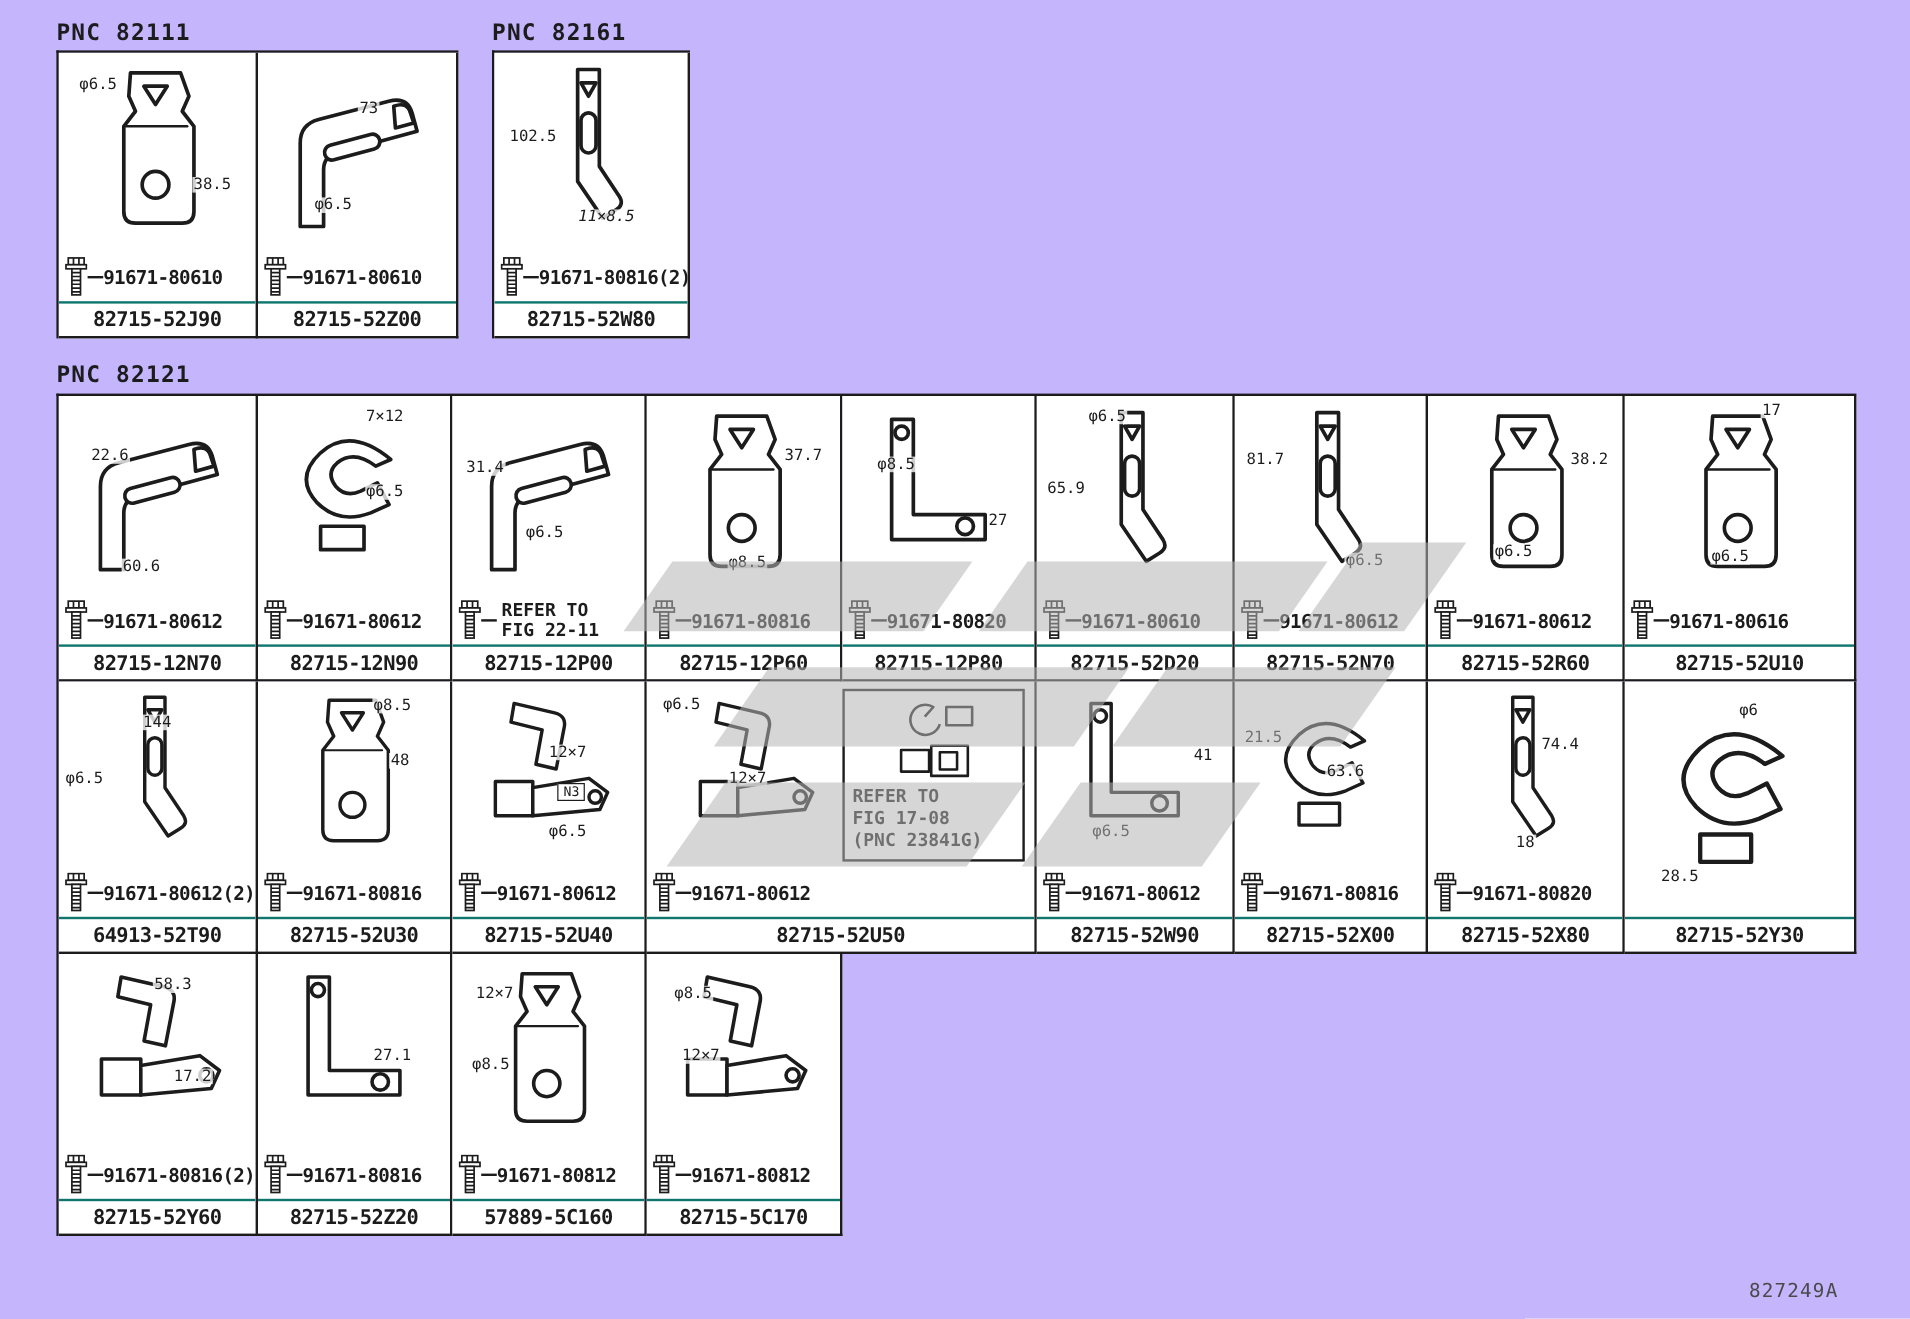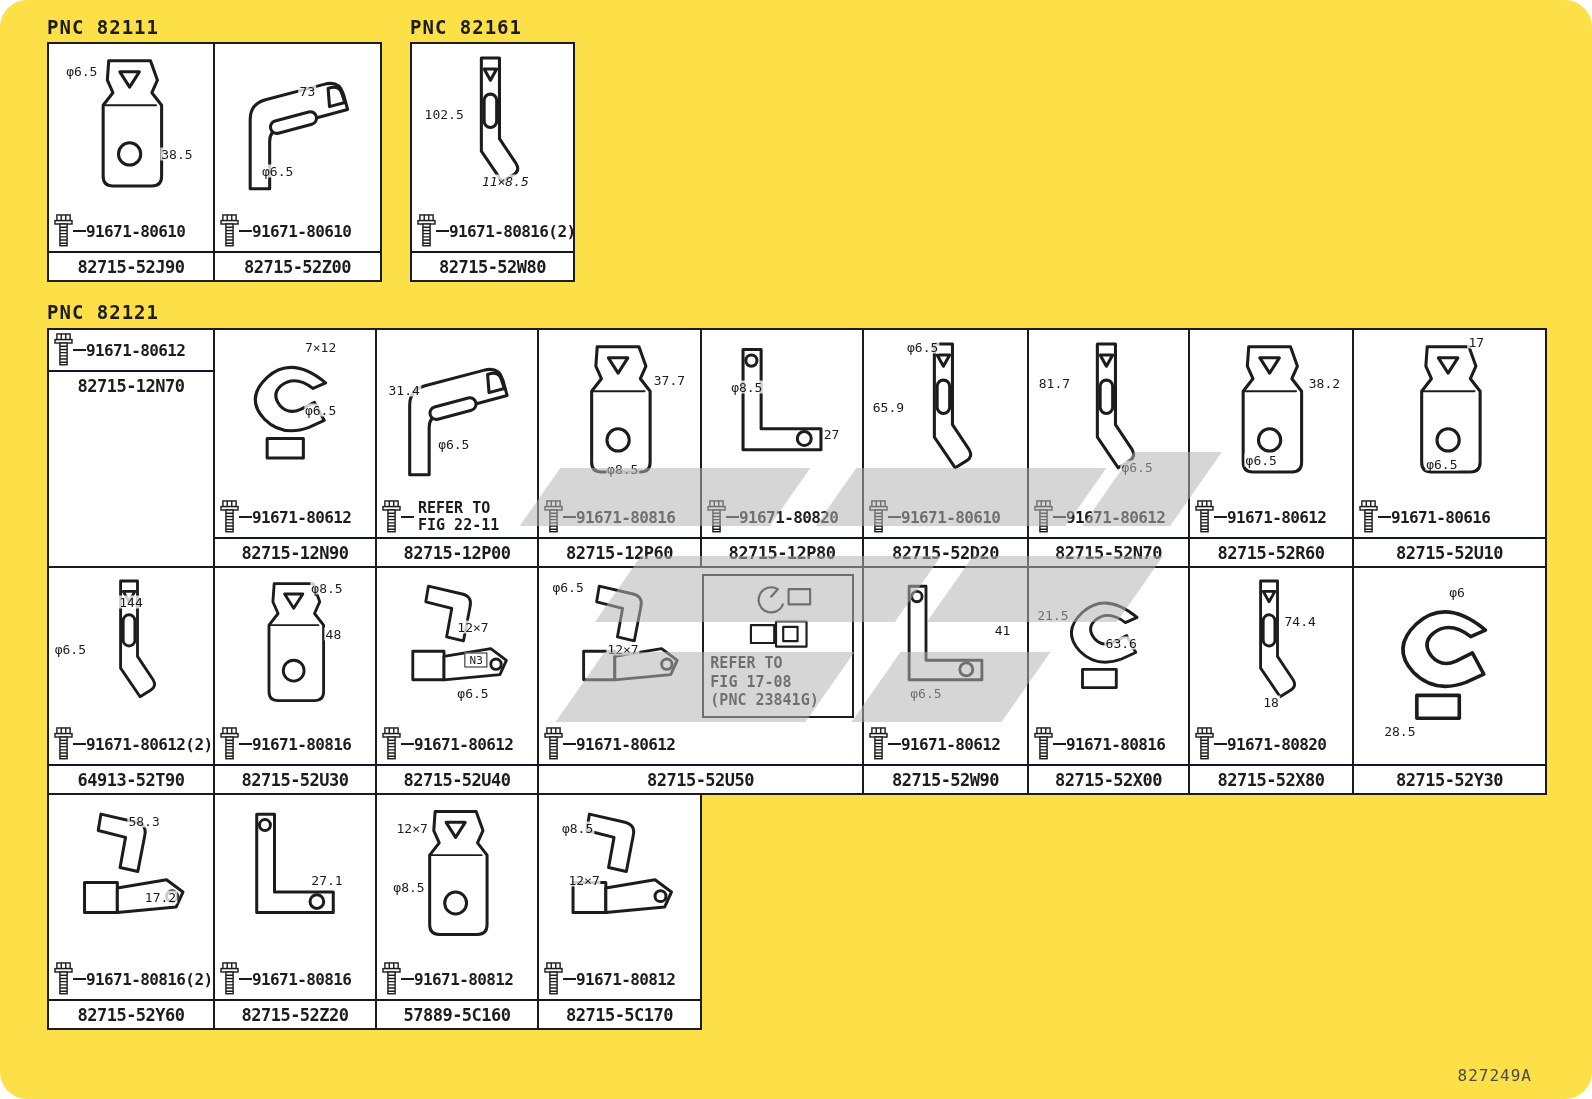--- a/index.html
+++ b/index.html
@@ -1,17 +1,17 @@
 <!DOCTYPE html>
 <html><head>
 <meta charset="utf-8">
 <style>
   html,body{margin:0;padding:0;background:#fff;}
-  .page{position:relative;width:1592px;height:1099px;background:#fde047;overflow:hidden;
-        font-family:"DejaVu Sans Mono",monospace;color:#1c1c1c;border-radius:27px;}
+  .page{position:relative;width:1592px;height:1099px;background:#c4b5fd;overflow:hidden;
+        font-family:"DejaVu Sans Mono",monospace;color:#1c1c1c;}
   .pnc-heading{position:absolute;margin:0;font-size:19px;font-weight:bold;letter-spacing:1px;}
   #h82111{left:47px;top:16px;}
   #h82161{left:410px;top:16px;}
   #h82121{left:47px;top:301px;}
   .grid{position:absolute;display:grid;border-left:2px solid #1c1c1c;border-top:2px solid #1c1c1c;}
   #g82111{left:47px;top:42px;grid-template-columns:166px 167px;grid-template-rows:238px;}
   #g82161{left:410px;top:42px;grid-template-columns:163px;grid-template-rows:238px;}
   #gmain{left:47px;top:328px;
          grid-template-columns:166px 162px 162px 163px 162px 165px 161px 164px 193px;
          grid-template-rows:238px 227px 235px;}
@@ -22,21 +22,21 @@
   .wide .part-svg{width:55%;}
   .ann{position:absolute;transform:translate(-50%,-50%);font-size:13px;line-height:1;
        white-space:nowrap;background:rgba(255,255,255,.78);padding:0 1px;}
   .ann.boxed{border:1.5px solid #1c1c1c;font-size:11px;padding:1px 4px;background:#fff;}
   .fastener-row{height:40px;display:flex;align-items:center;padding-left:5px;flex:0 0 auto;}
   .f-icon{width:19px;height:34px;flex:0 0 auto;}
   .f-icon.grom{width:18px;height:13px;}
   .dash{width:13px;border-top:2px solid #1c1c1c;flex:0 0 auto;}
   .f-num{font-weight:bold;font-size:16px;letter-spacing:-0.6px;white-space:nowrap;}
   .f-note{font-weight:bold;font-size:15px;line-height:1.12;padding-left:4px;}
-  .label-bar{flex:0 0 27px;border-top:2px solid #0f172a;display:flex;align-items:center;
+  .label-bar{flex:0 0 27px;border-top:2px solid #0f766e;display:flex;align-items:center;
              justify-content:center;font-weight:bold;font-size:17px;letter-spacing:-0.5px;white-space:nowrap;}
   .refer-box{position:absolute;right:8px;top:6px;bottom:6px;width:42%;border:2px solid #1c1c1c;
              background:#fff;display:flex;flex-direction:column;padding:6px;}
   .refer-box svg{flex:1;width:100%;}
   .refer-lines{font-weight:bold;font-size:15px;line-height:1.25;white-space:nowrap;}
   .watermark{position:absolute;left:0;top:0;width:100%;height:100%;pointer-events:none;z-index:30;}
   .wm{position:absolute;background:#b5b5b5;opacity:.55;transform:skewX(-35deg);}
   .wm1{left:540px;top:468px;width:250px;height:58px;}
   .wm2{left:836px;top:468px;width:250px;height:58px;}
   .wm3{left:1108px;top:452px;width:88px;height:74px;}
@@ -138,20 +138,31 @@
             </g>
           </svg>
           <span class="dash"></span>
           <span class="f-num">91671-80816(2)</span>
         </div>
     <div class="label-bar">82715-52W80</div>
   </div>
     </div>
   <div class="grid" id="gmain">
       <div class="cell">
+    <div class="draw">
+          <svg class="part-svg" viewBox="0 0 100 120" preserveAspectRatio="xMidYMid meet">
+            <g fill="#fff" stroke="#1c1c1c" stroke-width="2.2" stroke-linejoin="round" stroke-linecap="round">
+              <path d="M16 104 V54 q0-11 11-14 l42-11 q11-3 14 7 l3 11 -48 13 q-8 2 -8 10 v34 z"></path>
+              <rect x="30" y="52" width="34" height="9" rx="4.5" transform="rotate(-15 47 56)"></rect>
+              <path d="M72 32 q8-3 10 4 l2 6 -11 3 z"></path>
+            </g>
+          </svg>
+          <span class="ann" style="left: 26%; top: 30%;">22.6</span>
+          <span class="ann" style="left: 42%; top: 85%;">60.6</span>
+        </div>
     <div class="fastener-row">
           <svg class="f-icon" viewBox="0 0 20 36">
             <g fill="#fff" stroke="#1c1c1c" stroke-width="1.5">
               <rect x="3" y="1" width="14" height="6"></rect>
               <line x1="7.6" y1="1" x2="7.6" y2="7"></line>
               <line x1="12.4" y1="1" x2="12.4" y2="7"></line>
               <rect x="1" y="7" width="18" height="3.6"></rect>
               <rect x="6.2" y="10.6" width="7.6" height="23"></rect>
               <path d="M6.2 14 h7.6 M6.2 17.4 h7.6 M6.2 20.8 h7.6 M6.2 24.2 h7.6 M6.2 27.6 h7.6 M6.2 31 h7.6"></path>
             </g>

